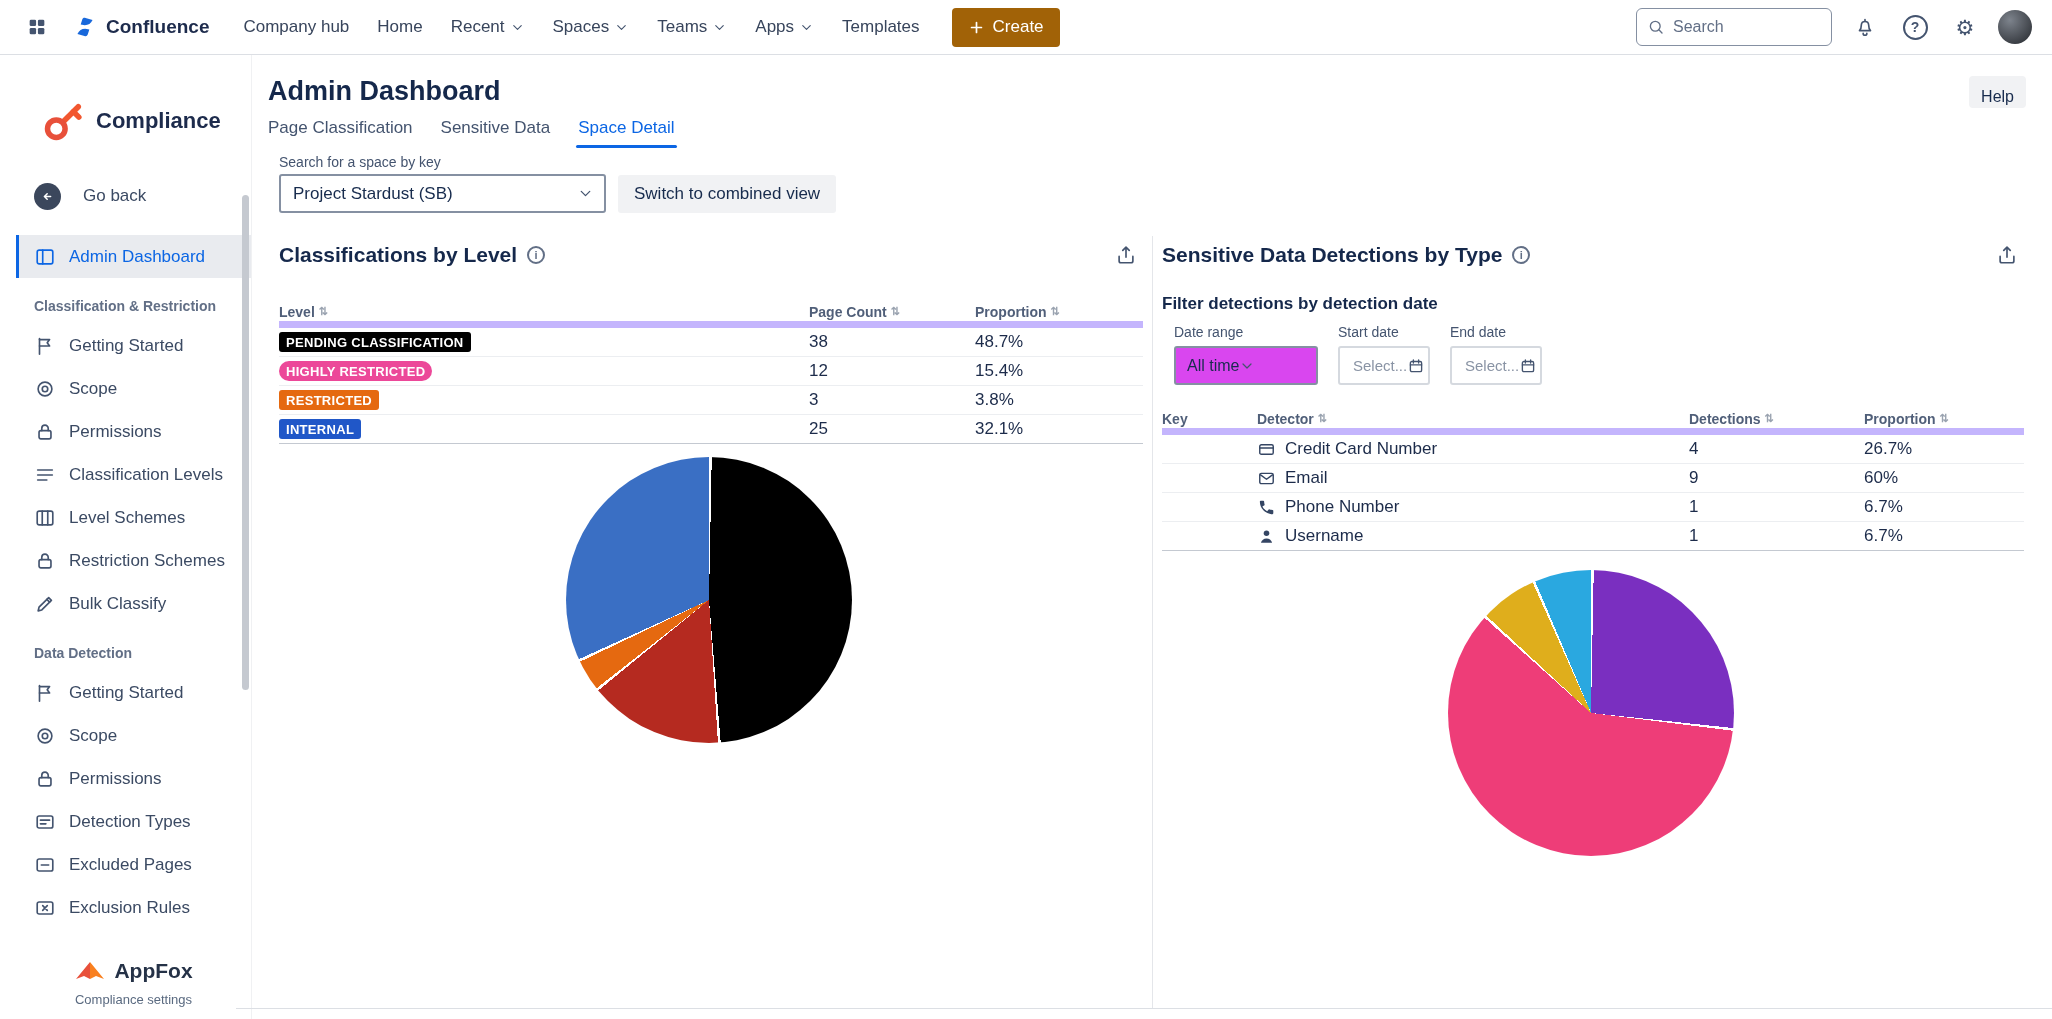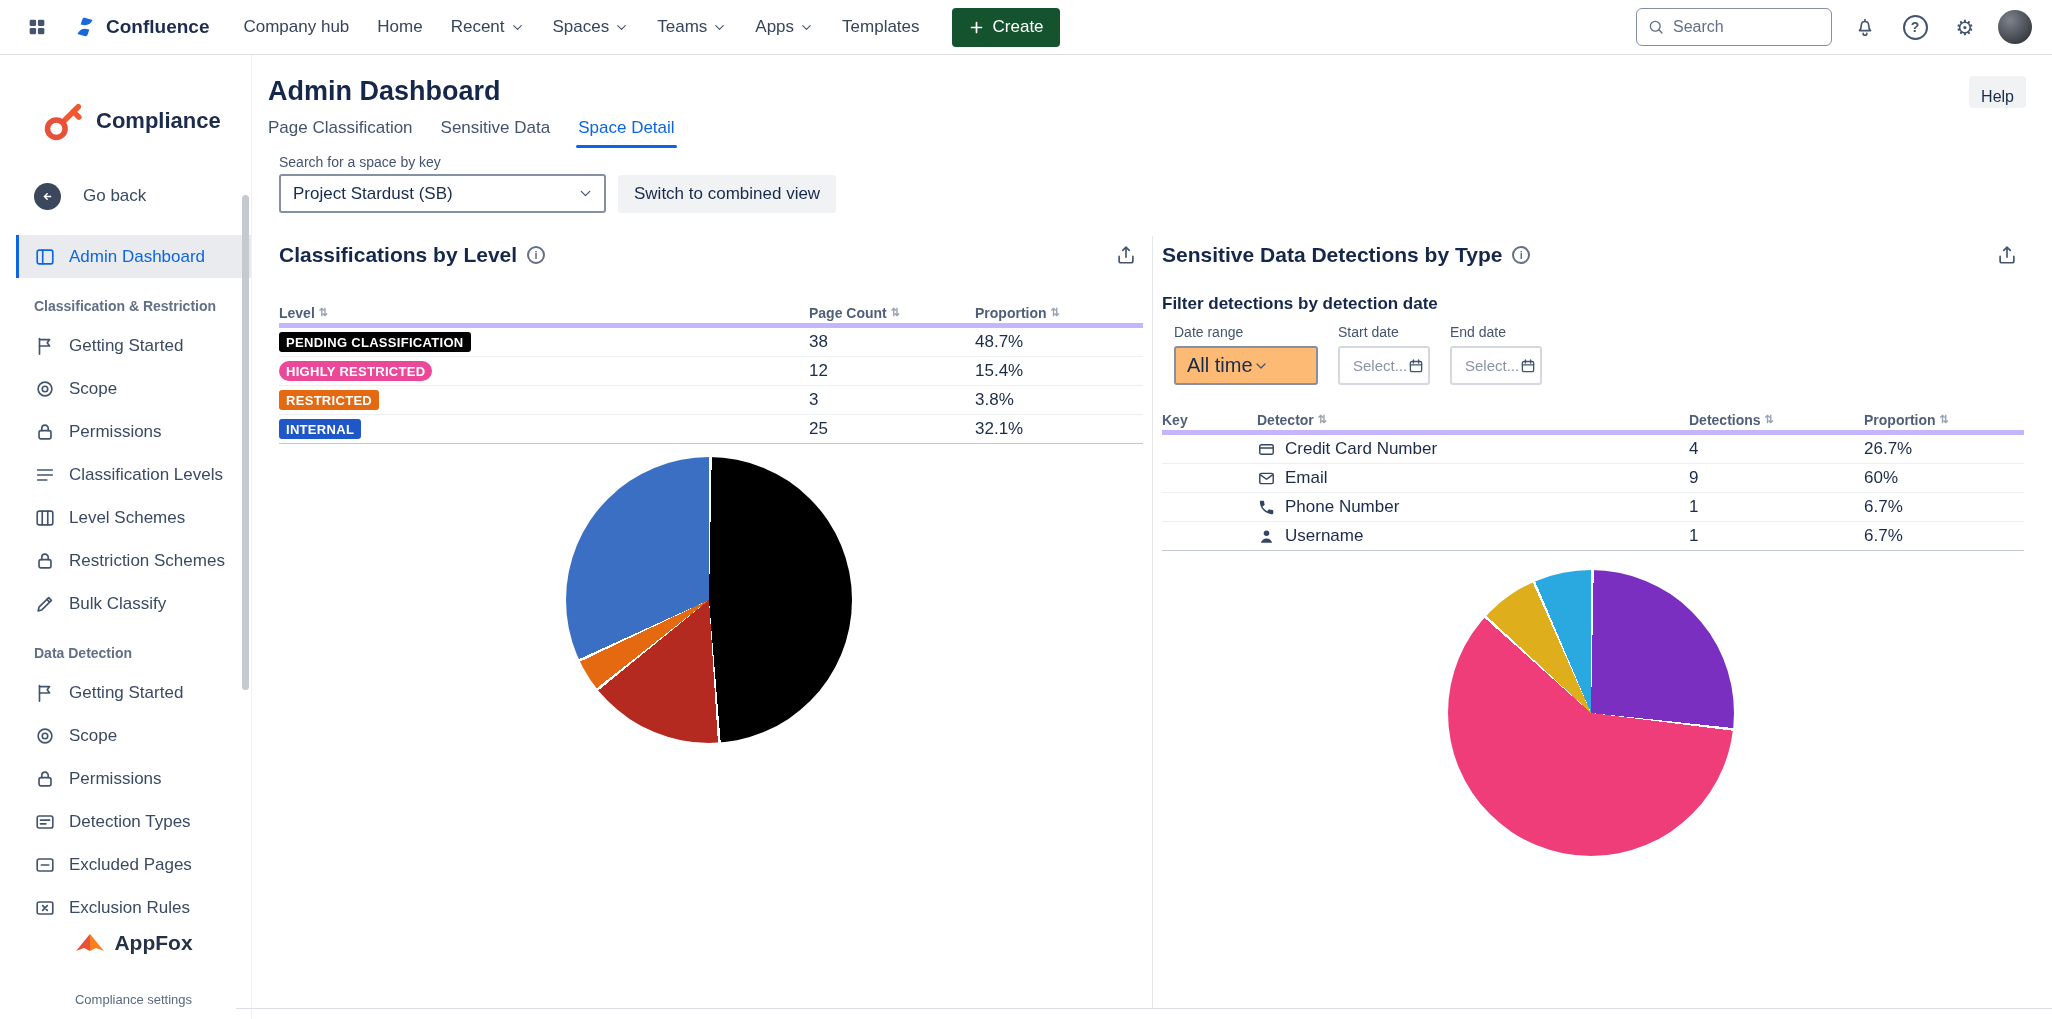--- a/index.html
+++ b/index.html
@@ -9,21 +9,21 @@
 
   
   .topbar{position:absolute;left:0;top:0;width:2052px;height:55px;border-bottom:1px solid #DCDFE4;display:flex;align-items:center;justify-content:space-between;padding:0 20px;background:#fff;z-index:5}
   .tb-left{display:flex;align-items:center;gap:18px}
   .icon-btn{display:inline-flex;align-items:center;justify-content:center;width:34px;height:34px;border-radius:4px;color:#44546F;cursor:pointer}
   .brand{display:flex;align-items:center;gap:8px;margin-right:6px}
   .brand-name{font-size:19px;font-weight:700;color:#1D2B4C}
   .tb-nav{display:flex;align-items:center;gap:28px;margin-left:10px}
   .tb-nav a{display:flex;align-items:center;gap:5px;font-size:17px;font-weight:500;color:#38455C;text-decoration:none;cursor:pointer}
   .tb-nav svg{width:15px;height:15px;color:#44546F}
-  .create-btn{display:flex;align-items:center;gap:8px;height:39px;padding:0 16px;margin-left:14px;background:#14532d;color:#fff;border:none;border-radius:4px;font-size:17px;font-weight:500;font-family:inherit;cursor:pointer}
+  .create-btn{display:flex;align-items:center;gap:8px;height:39px;padding:0 16px;margin-left:14px;background:#a16207;color:#fff;border:none;border-radius:4px;font-size:17px;font-weight:500;font-family:inherit;cursor:pointer}
   .create-btn svg{width:17px;height:17px}
   .tb-right{display:flex;align-items:center;gap:16px}
   .search-box{display:flex;align-items:center;gap:8px;width:196px;height:38px;border:1px solid #8590A2;border-radius:6px;padding:0 10px;color:#626F86}
   .search-box svg{width:18px;height:18px;flex-shrink:0}
   .search-box input{border:none;outline:none;font-size:16px;font-family:Liberation Sans, sans-serif;width:100%;color:#172B4D;background:transparent}
   .search-box input::placeholder{color:#626F86}
   .q-circle{width:25px;height:25px;border-radius:50%;border:2px solid #44546F;display:inline-flex;align-items:center;justify-content:center;font-size:14px;font-weight:700;color:#44546F}
   .gear{font-size:21px;line-height:1;color:#44546F}
   .avatar{width:34px;height:34px;border-radius:50%;background:radial-gradient(circle at 35% 30%,#7d838c,#23262b);cursor:pointer}
 
@@ -37,21 +37,21 @@
   .gb-circle svg{width:15px;height:15px}
   .s-item{height:43px;display:flex;align-items:center;gap:13px;padding:0 14px 0 18px;font-size:17px;color:#3B4A63;cursor:pointer}
   .s-item svg{width:22px;height:22px;color:#44546F;flex-shrink:0}
   .s-item.selected{background:#E9EBEF;border-left:3px solid #0C66E4;padding-left:15px;color:#0C66E4;font-weight:500;margin-top:24px}
   .s-item.selected svg{color:#0C66E4}
   .s-heading{font-size:14px;font-weight:700;color:#626F86;padding:20px 18px 10px}
   .side-scrollbar{position:absolute;right:2px;top:140px;width:7px;height:495px;border-radius:4px;background:#C5C9D0}
   .sidebar-footer{position:absolute;left:0;right:0;bottom:12px;text-align:center}
   .foot-brand{display:flex;align-items:center;justify-content:center;gap:8px;font-size:21px;font-weight:700;color:#253247}
   .foot-brand svg{width:32px;height:26px}
-  .foot-settings{margin-top:36px;font-size:13px;color:#5A6A80;cursor:pointer}
+  .foot-settings{margin-top:8px;font-size:13px;color:#5A6A80;cursor:pointer}
 
   
   .page-title{position:absolute;left:268px;top:76px;font-size:27px;font-weight:700;color:#15284B}
   .help-btn{position:absolute;right:26px;top:76px;height:32px;padding:12px 12px;background:#F1F2F4;border:none;border-radius:4px;font-size:16px;font-family:inherit;color:#172B4D;cursor:pointer}
   .tabs{position:absolute;left:268px;top:118px;display:flex;gap:28px}
   .tab{position:relative;font-size:17px;font-weight:500;color:#44546F;padding-bottom:8px;cursor:pointer}
   .tab.active{color:#0C66E4}
   .tab.active::after{content:"";position:absolute;left:-2px;right:-2px;bottom:-2px;height:3px;border-radius:2px;background:#0C66E4}
 
   
@@ -72,35 +72,35 @@
   .info-circle{width:18px;height:18px;border-radius:50%;border:2px solid #626F86;display:inline-flex;align-items:center;justify-content:center;font-size:11px;font-weight:700;color:#626F86;flex-shrink:0}
   .export-btn{margin-left:auto;width:34px;height:30px;border:none;background:transparent;color:#44546F;display:inline-flex;align-items:center;justify-content:center;cursor:pointer}
   .export-btn svg{width:22px;height:22px}
 
   
   .tbl{width:100%}
   .tbl-left{margin-top:32px}
   .tbl-left .thead,.tbl-left .trow{display:grid;grid-template-columns:530px 166px 1fr;align-items:center}
   .tbl-right{margin-top:24px}
   .tbl-right .thead,.tbl-right .trow{display:grid;grid-template-columns:95px 432px 175px 1fr;align-items:center}
-  .thead{height:26px;border-bottom:5px solid #c4b5fd}
+  .thead{height:26px;border-bottom:7px solid #c4b5fd}
   .th{font-size:14px;font-weight:700;color:#505F79;display:flex;align-items:center;cursor:pointer}
   .sort{font-size:11px;color:#9AA3B0;margin-left:4px}
   .trow{height:29px;border-bottom:1px solid #ECEEF1;font-size:17px;color:#1C2B4A}
   .trow:last-child{border-bottom:1px solid #C4C9D1}
   .badge{display:inline-block;padding:3px 7px 2px;border-radius:3px;color:#fff;font-size:13px;font-weight:700;letter-spacing:.3px}
   .swatch{width:18px;height:18px;border-radius:4px}
   .det-cell{display:flex;align-items:center;gap:9px}
   .det-cell svg{width:19px;height:19px;color:#344563;flex-shrink:0}
 
   
   .filter-heading{margin-top:24px;font-size:17px;font-weight:700;color:#15284B}
   .date-row{display:flex;gap:20px;margin-top:10px;margin-left:12px}
   .f-label{font-size:14px;color:#44546F;margin-bottom:6px}
-  .f-select{width:144px;height:39px;border:2px solid #8590A2;border-radius:3px;display:flex;align-items:center;padding:0 8px 0 11px;font-size:20px;color:#172B4D;cursor:pointer;background:#fdba74}
+  .f-select{width:144px;height:39px;border:2px solid #8590A2;border-radius:3px;display:flex;align-items:center;padding:0 8px 0 11px;font-size:16px;color:#172B4D;cursor:pointer;background:#d946ef}
   .f-select svg{width:16px;height:16px;color:#44546F}
   .f-date{width:92px;height:39px;border:2px solid #D5D9DF;border-radius:3px;display:flex;align-items:center;justify-content:space-between;padding:0 7px 0 13px;font-size:15px;color:#8993A4;cursor:pointer;background:#fff}
   .f-date svg{width:18px;height:18px;color:#44546F;flex-shrink:0}
 
   
   .pie{position:absolute;width:286px;height:286px;border-radius:50%}
   .pie-left{left:287px;top:217px}
   .pie-right{left:286px;top:330px}
 </style>
 </head>

